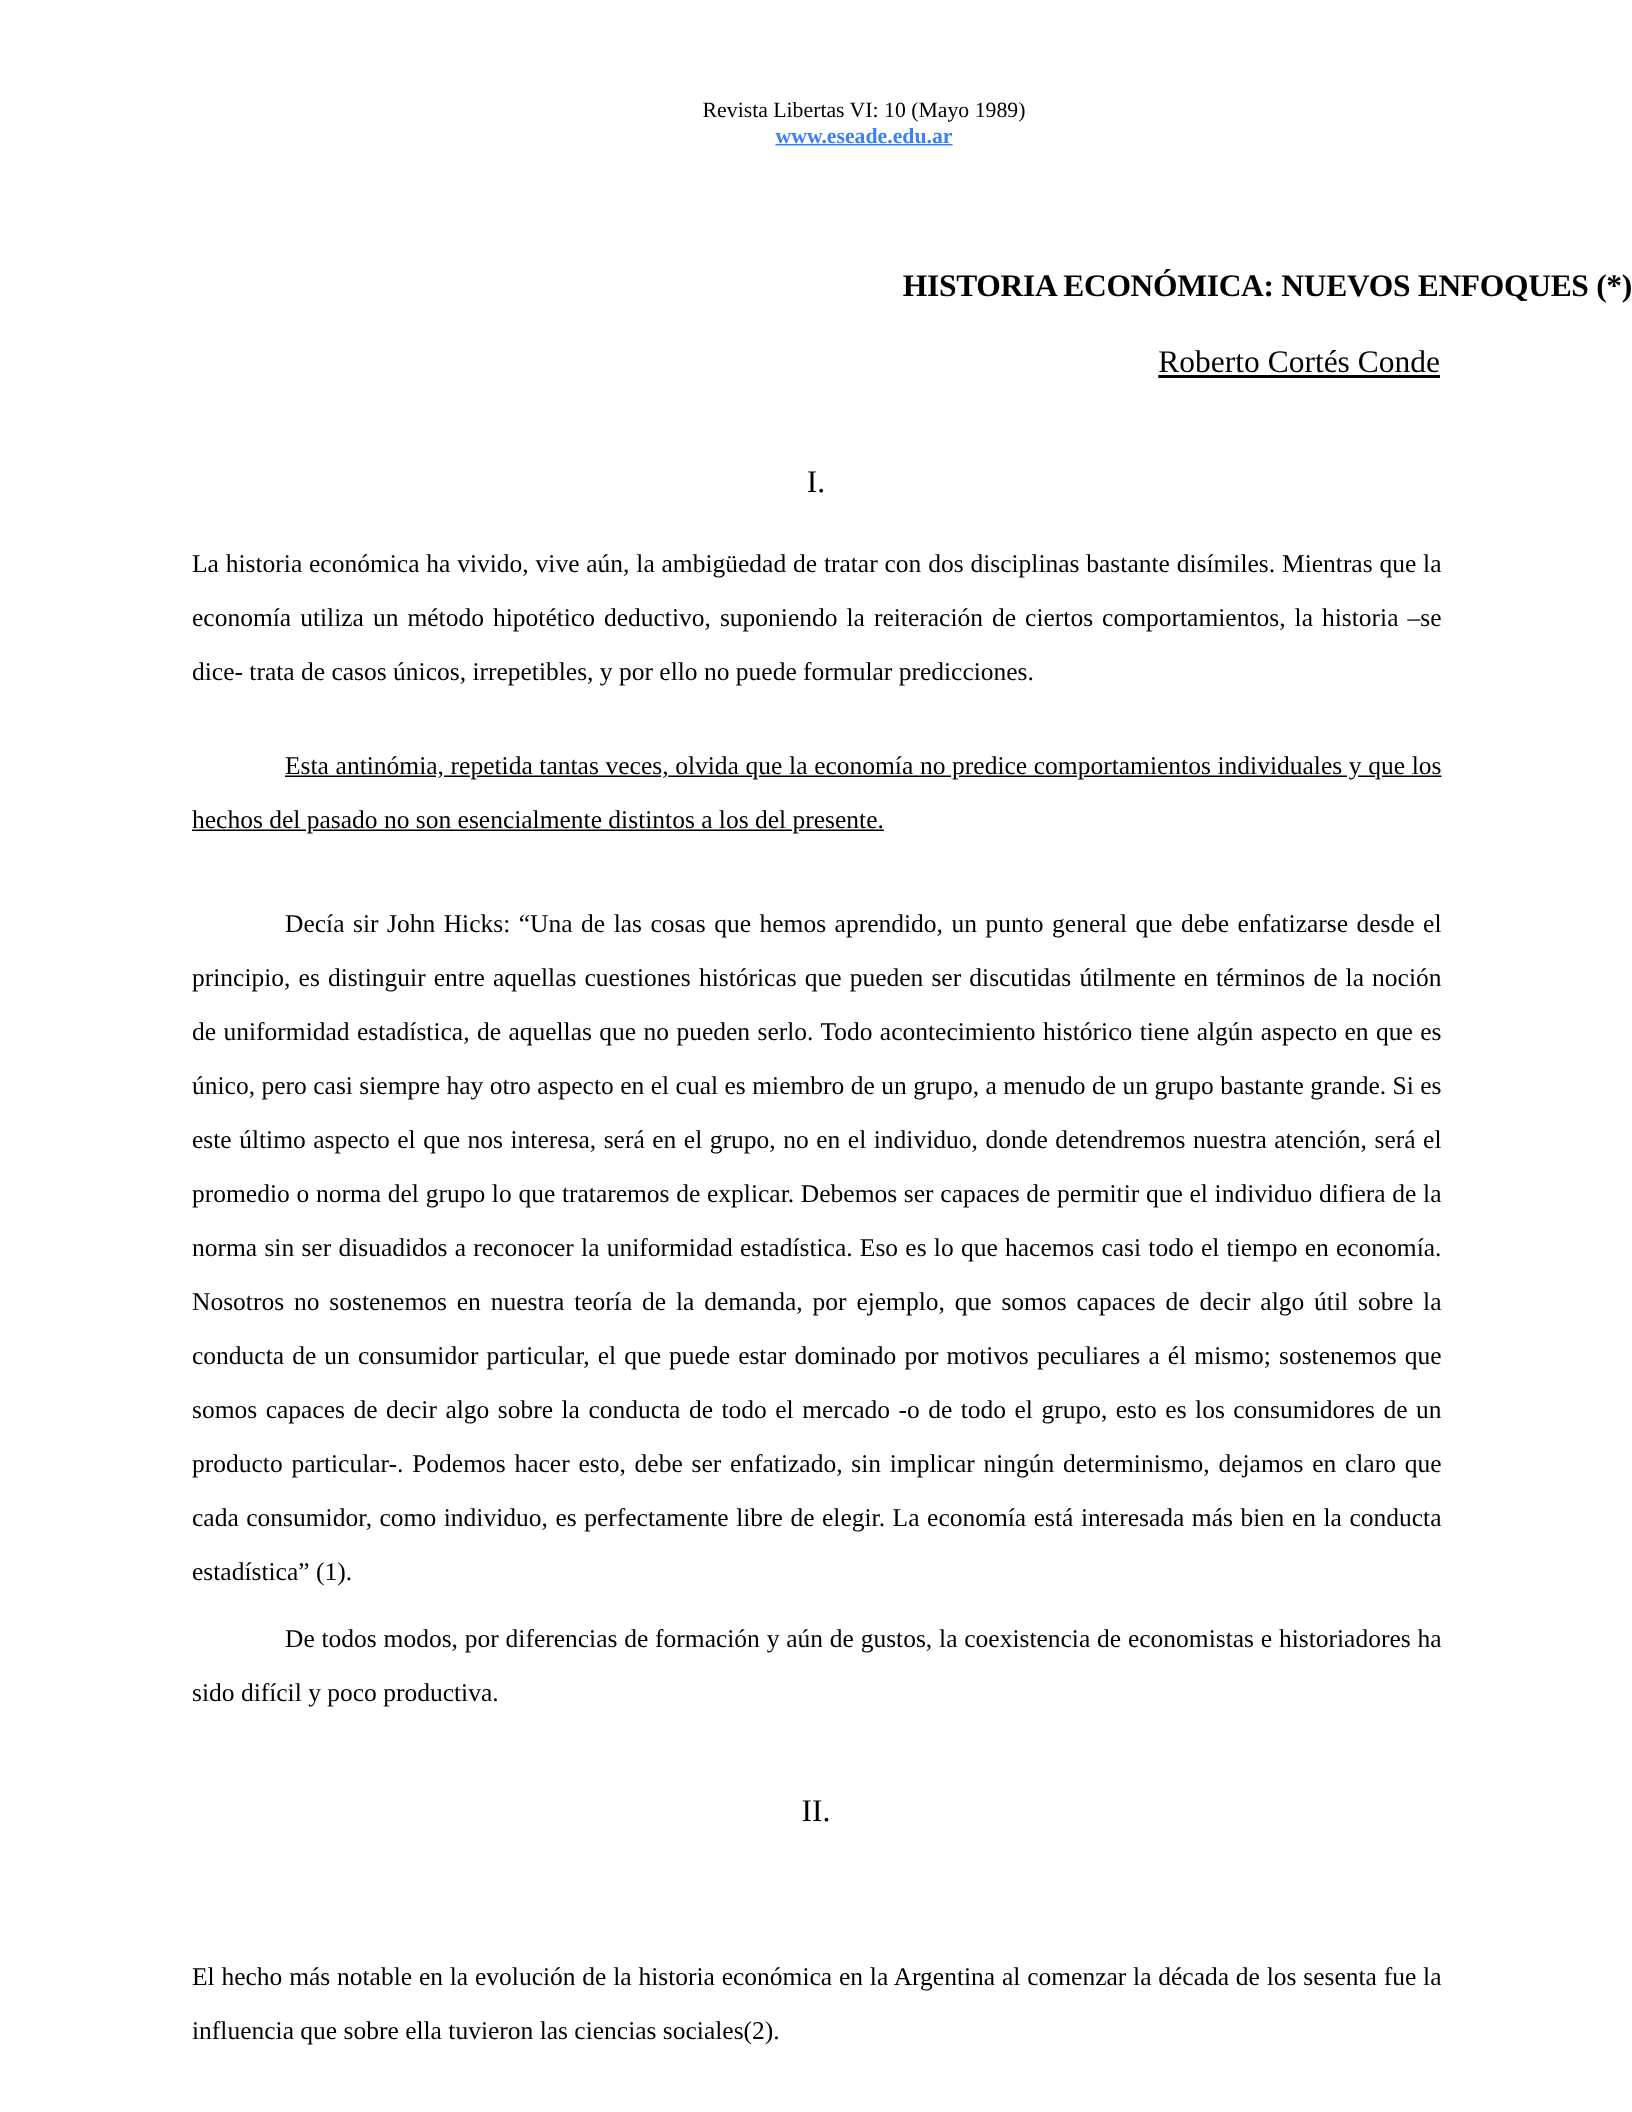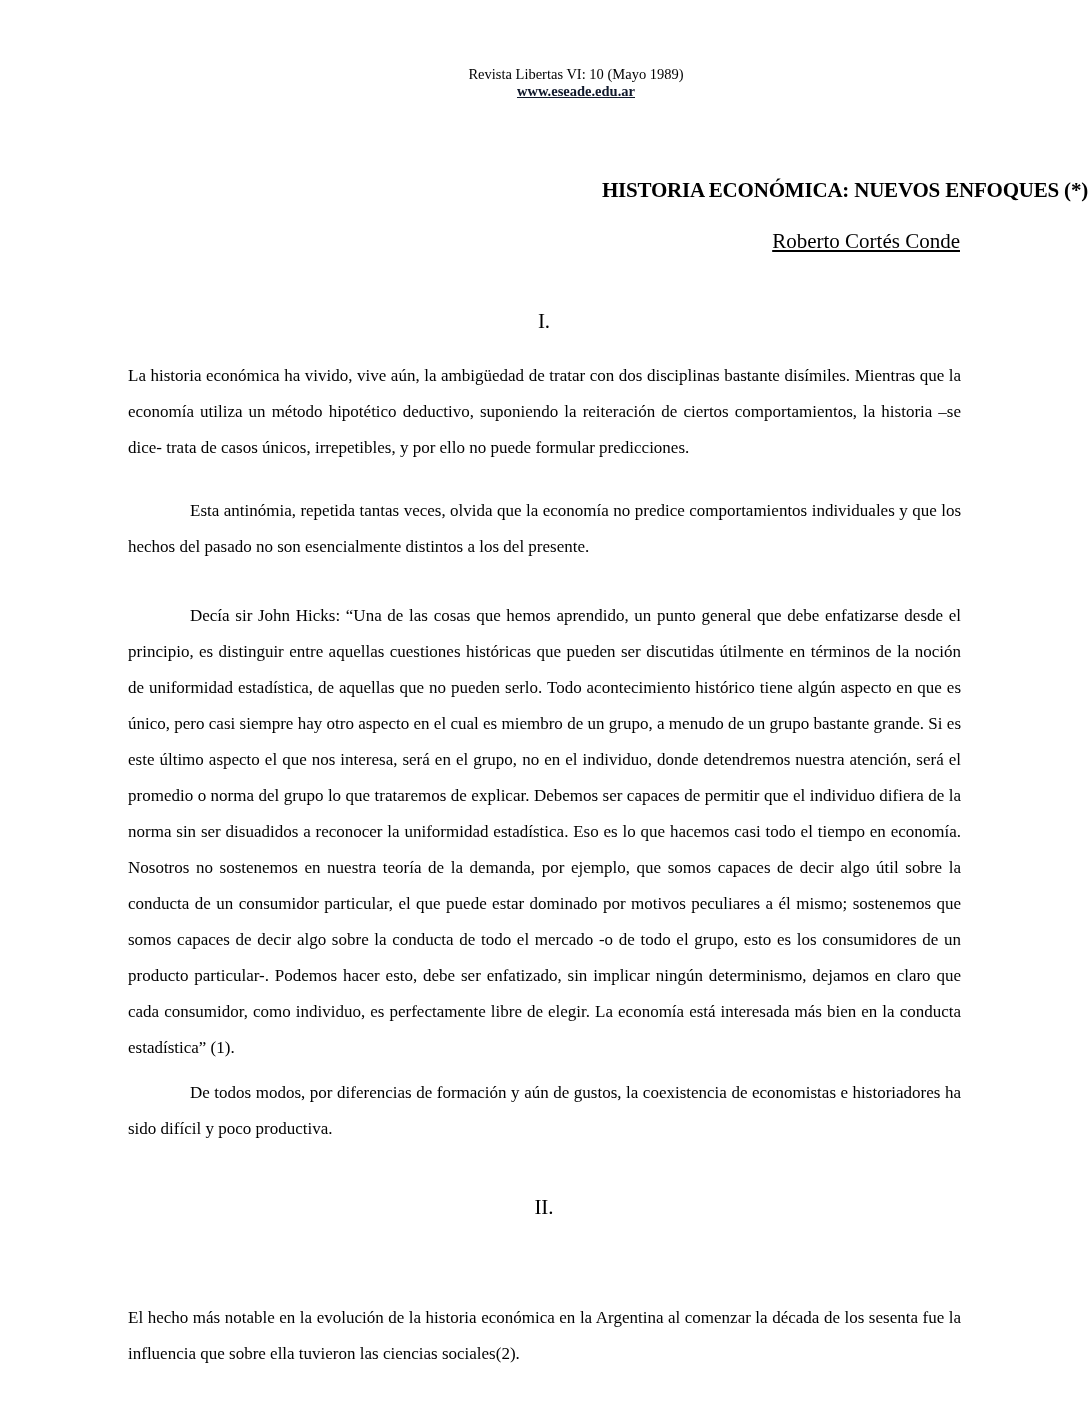--- a/index.html
+++ b/index.html
@@ -5,21 +5,21 @@
     html, body { margin: 0; padding: 0; background: #ffffff; }
     body {
       width: 1088px; height: 1408px; position: relative; overflow: hidden;
       font-family: "Liberation Serif", "DejaVu Serif", serif; color: #000;
     }
     .page { position: absolute; left: 0; top: 0; width: 1088px; height: 1408px; background: #fff; }
     .header {
       position: absolute; top: 66px; left: 0; width: 1088px;
       text-align: center; font-size: 14.5px; line-height: 16.5px; padding-left: 32px;
     }
-    .header a { color: #0f172a; text-decoration: underline; font-weight: bold; }
+    .header a { color: #3b82f6; text-decoration: underline; font-weight: bold; }
     .title {
       position: absolute; top: 178px; left: 0; width: 1088px; text-align: right;
       font-weight: bold; font-size: 21px; letter-spacing: -0.2px;
     }
     .author {
       position: absolute; top: 229px; right: 128px; font-size: 21px; text-decoration: underline;
     }
     .section-num {
       position: absolute; left: 0; width: 1088px; text-align: center; font-size: 21px;
     }
@@ -40,21 +40,21 @@
   </div>
 
   <div class="title">HISTORIA ECONÓMICA: NUEVOS ENFOQUES (*)</div>
 
   <div class="author">Roberto Cortés Conde</div>
 
   <div class="section-num" style="top:309px;">I.</div>
 
   <p class="para" style="top:358px; margin:0;">La historia económica ha vivido, vive aún, la ambigüedad de tratar con dos disciplinas bastante disímiles. Mientras que la economía utiliza un método hipotético deductivo, suponiendo la reiteración de ciertos comportamientos, la historia –se dice- trata de casos únicos, irrepetibles, y por ello no puede formular predicciones.</p>
 
-  <p class="para indent" style="top:493px; margin:0;">Esta antinómia, repetida tantas veces, olvida que la economía no predice comportamientos individuales y que los hechos del pasado no son esencialmente distintos a los del presente.</p>
+  <p class="para indent" style="top:493px; margin:0;text-decoration:underline;">Esta antinómia, repetida tantas veces, olvida que la economía no predice comportamientos individuales y que los hechos del pasado no son esencialmente distintos a los del presente.</p>
 
   <p class="para indent" style="top:598px; margin:0;">Decía sir John Hicks: “Una de las cosas que hemos aprendido, un punto general que debe enfatizarse desde el principio, es distinguir entre aquellas cuestiones históricas que pueden ser discutidas útilmente en términos de la noción de uniformidad estadística, de aquellas que no pueden serlo. Todo acontecimiento histórico tiene algún aspecto en que es único, pero casi siempre hay otro aspecto en el cual es miembro de un grupo, a menudo de un grupo bastante grande. Si es este último aspecto el que nos interesa, será en el grupo, no en el individuo, donde detendremos nuestra atención, será el promedio o norma del grupo lo que trataremos de explicar. Debemos ser capaces de permitir que el individuo difiera de la norma sin ser disuadidos a reconocer la uniformidad estadística. Eso es lo que hacemos casi todo el tiempo en economía. Nosotros no sostenemos en nuestra teoría de la demanda, por ejemplo, que somos capaces de decir algo útil sobre la conducta de un consumidor particular, el que puede estar dominado por motivos peculiares a él mismo; sostenemos que somos capaces de decir algo sobre la conducta de todo el mercado -o de todo el grupo, esto es los consumidores de un producto particular-. Podemos hacer esto, debe ser enfatizado, sin implicar ningún determinismo, dejamos en claro que cada consumidor, como individuo, es perfectamente libre de elegir. La economía está interesada más bien en la conducta estadística” (1).</p>
 
   <p class="para indent" style="top:1075px; margin:0;">De todos modos, por diferencias de formación y aún de gustos, la coexistencia de economistas e historiadores ha sido difícil y poco productiva.</p>
 
   <div class="section-num" style="top:1195px;">II.</div>
 
   <p class="para" style="top:1300px; margin:0;">El hecho más notable en la evolución de la historia económica en la Argentina al comenzar la década de los sesenta fue la influencia que sobre ella tuvieron las ciencias sociales(2).</p>
 
 </div>

